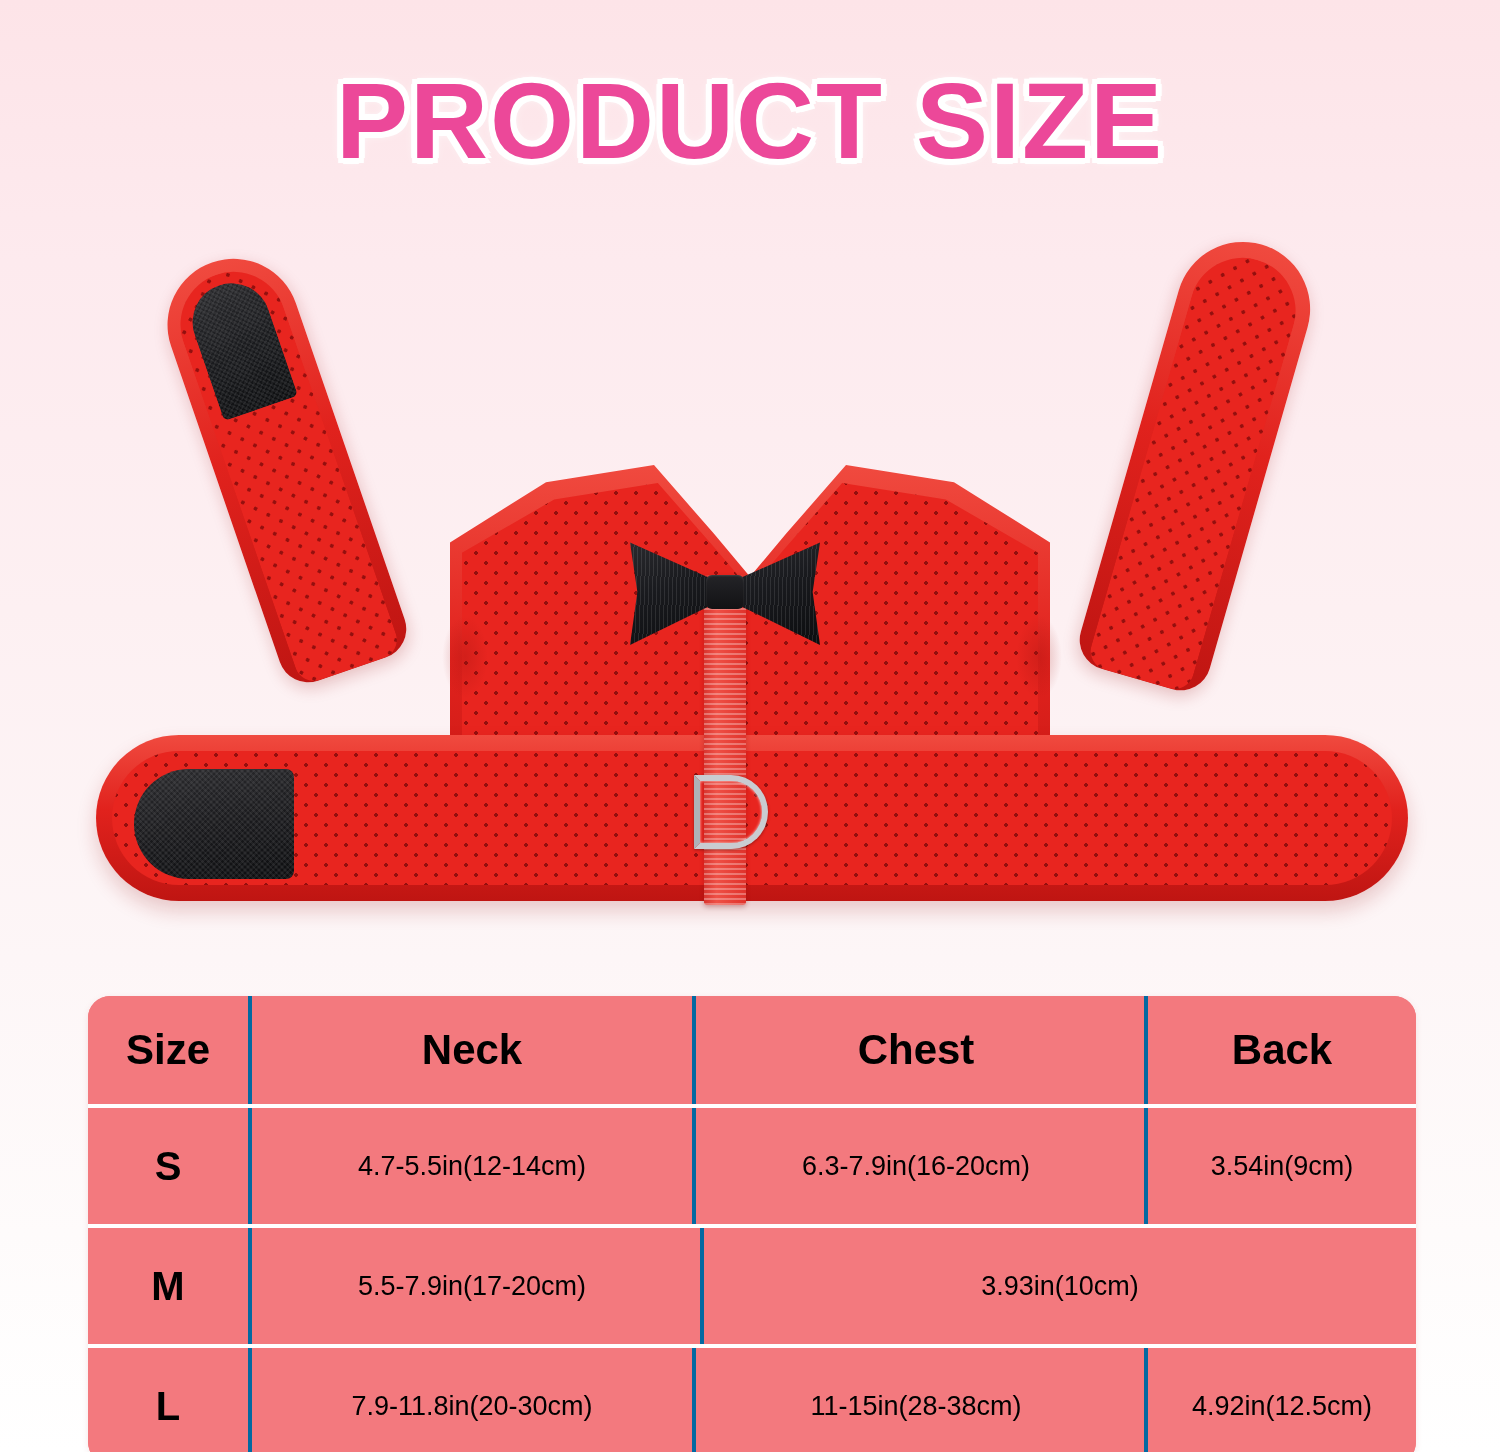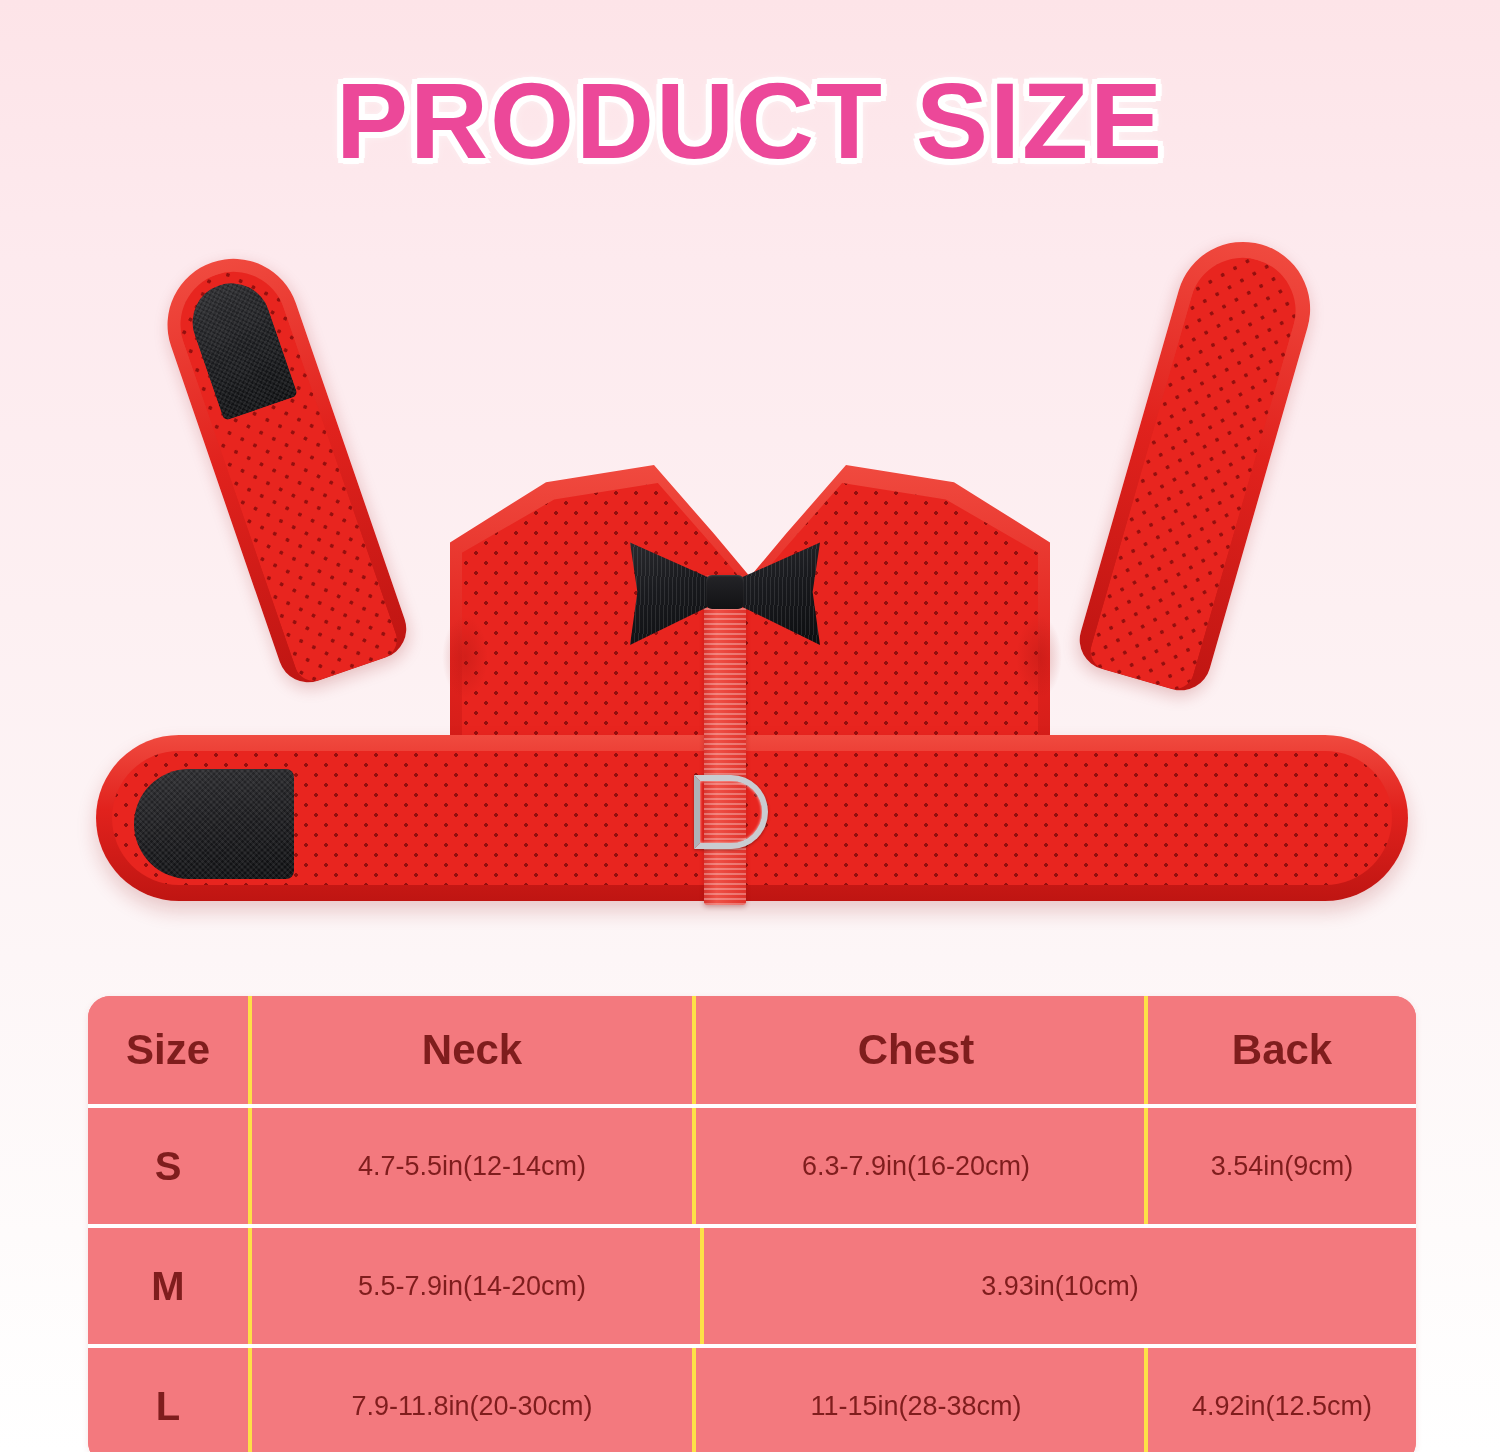--- a/index.html
+++ b/index.html
@@ -156,25 +156,25 @@
     position:absolute;left:88px;top:996px;width:1328px;
     border-radius:22px;overflow:hidden;
     background:#f3797e;
     box-shadow:0 2px 6px rgba(200,120,125,.18);
   }
   .trow{display:flex;width:100%;}
   .trow + .trow{border-top:4px solid #ffffff;}
   .cell{
     box-sizing:border-box;
     display:flex;align-items:center;justify-content:center;
-    color:#7f1d1d;text-align:center;
+    color:#000000;text-align:center;
     background:#f3797e;
     padding:0 8px;
   }
-  .cell + .cell{border-left:4px solid #fde047;text-align:center;}
+  .cell + .cell{border-left:4px solid #0369a1;text-align:center;}
   .c-size{width:160px;flex:0 0 160px;}
   .c-neck{width:444px;flex:0 0 444px;}
   .c-chest{width:444px;flex:0 0 444px;padding-left:8px;}
   .c-back{flex:1 1 auto;margin-left:8px;}
   .head .cell{height:108px;font-size:42px;font-weight:bold;}
   .drow .cell{height:116px;font-size:27px;font-weight:normal;}
   .drow .c-size{font-size:40px;font-weight:bold;}
 </style>
 </head>
 <body>
@@ -230,21 +230,21 @@
 
   <div class="trow drow">
     <div class="cell c-size">S</div>
     <div class="cell c-neck">4.7-5.5in(12-14cm)</div>
     <div class="cell c-chest">6.3-7.9in(16-20cm)</div>
     <div class="cell c-back">3.54in(9cm)</div>
   </div>
 
   <div class="trow drow">
     <div class="cell c-size">M</div>
-    <div class="cell c-neck">5.5-7.9in(14-20cm)</div>
+    <div class="cell c-neck">5.5-7.9in(17-20cm)</div>
     <div class="cell c-back">3.93in(10cm)</div>
   </div>
 
   <div class="trow drow">
     <div class="cell c-size">L</div>
     <div class="cell c-neck">7.9-11.8in(20-30cm)</div>
     <div class="cell c-chest">11-15in(28-38cm)</div>
     <div class="cell c-back">4.92in(12.5cm)</div>
   </div>
 

